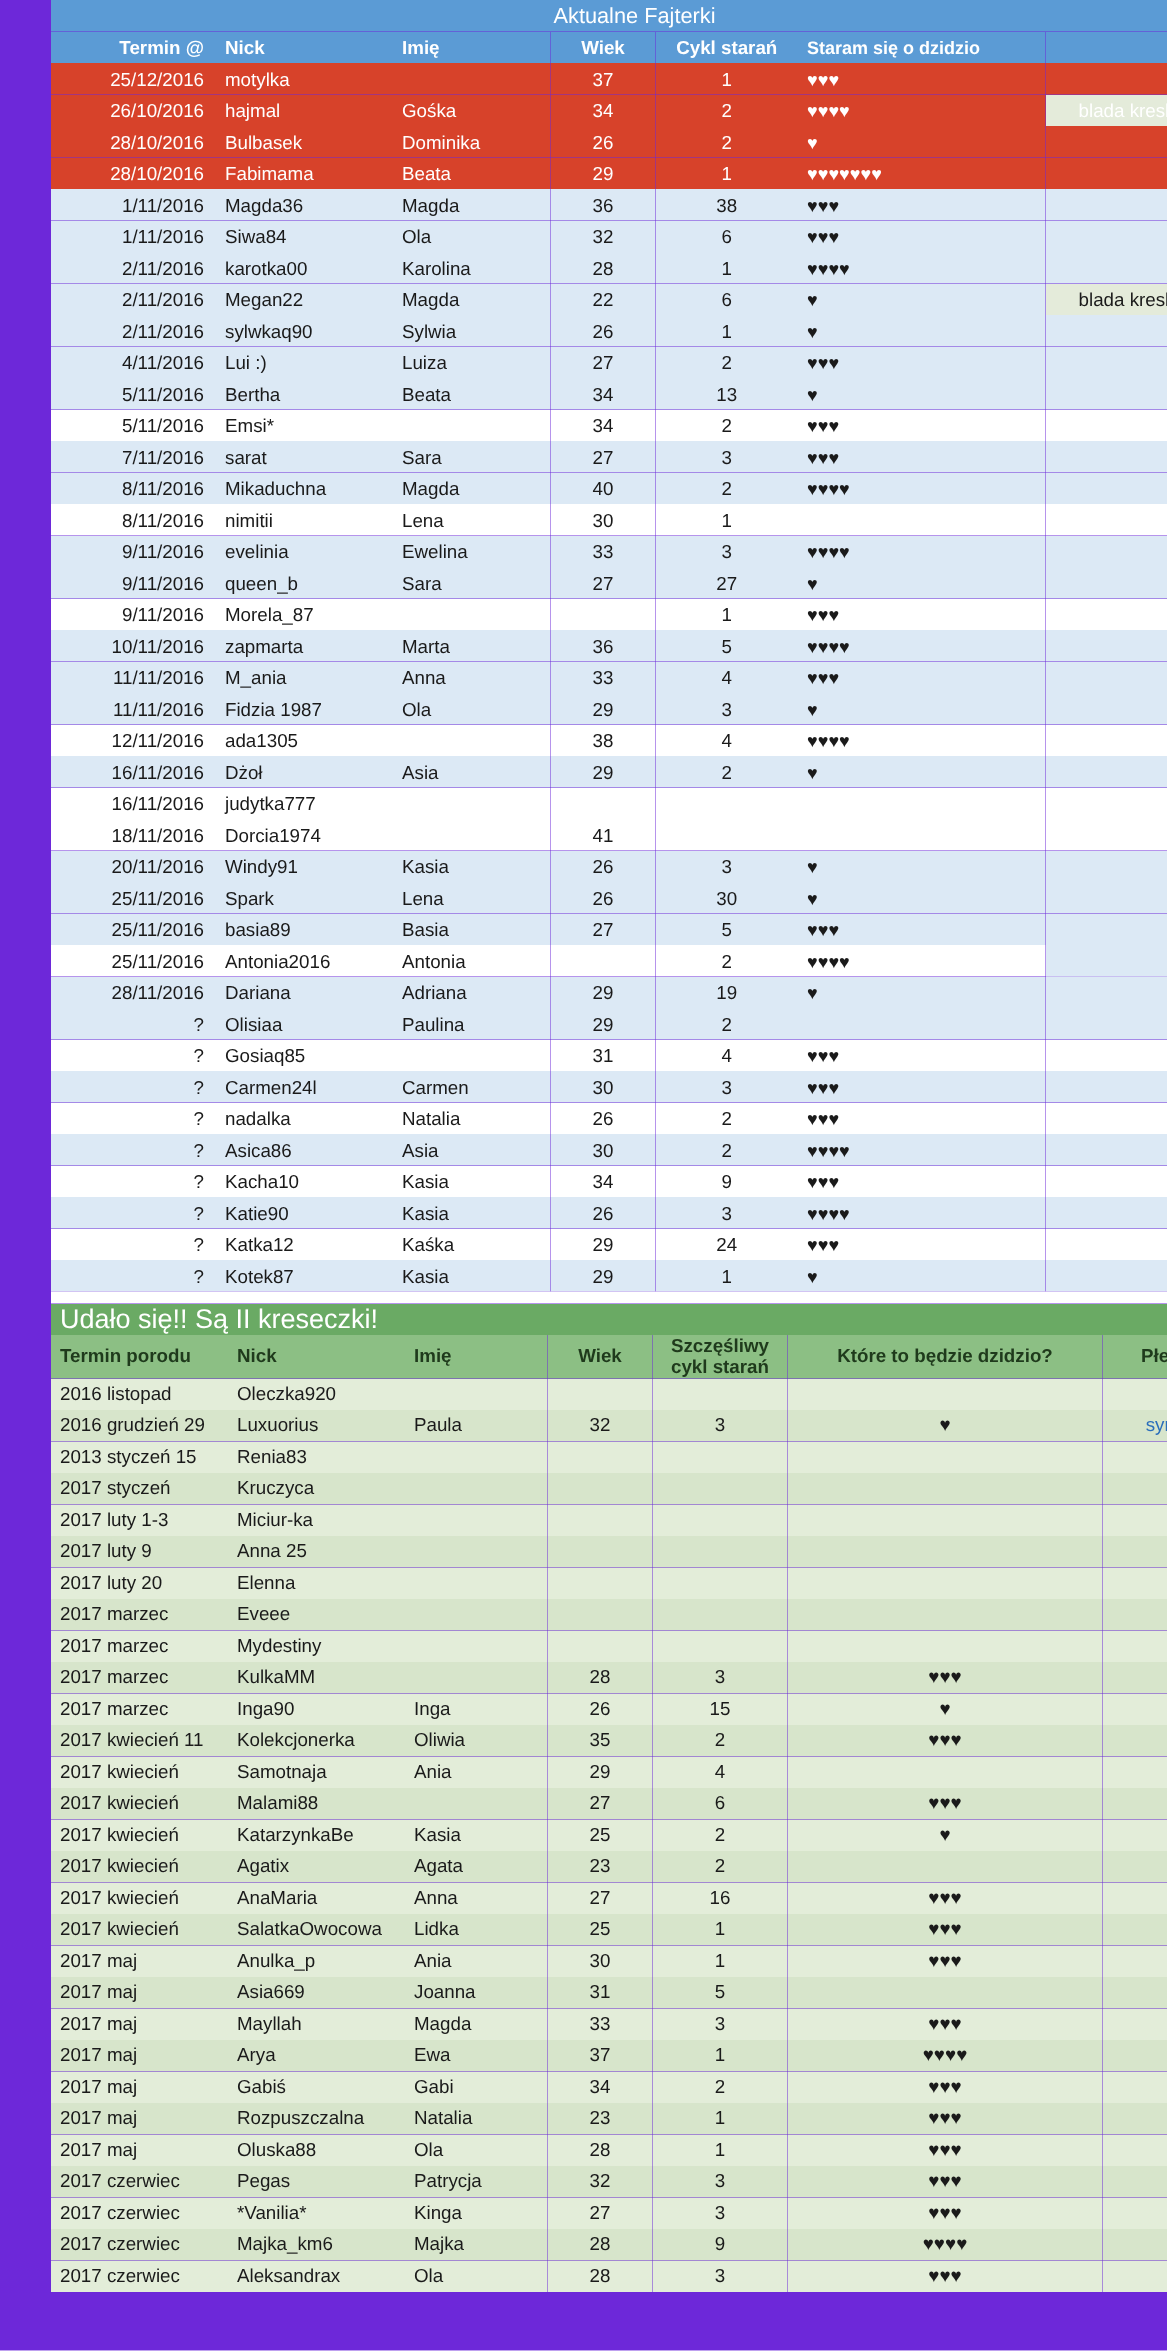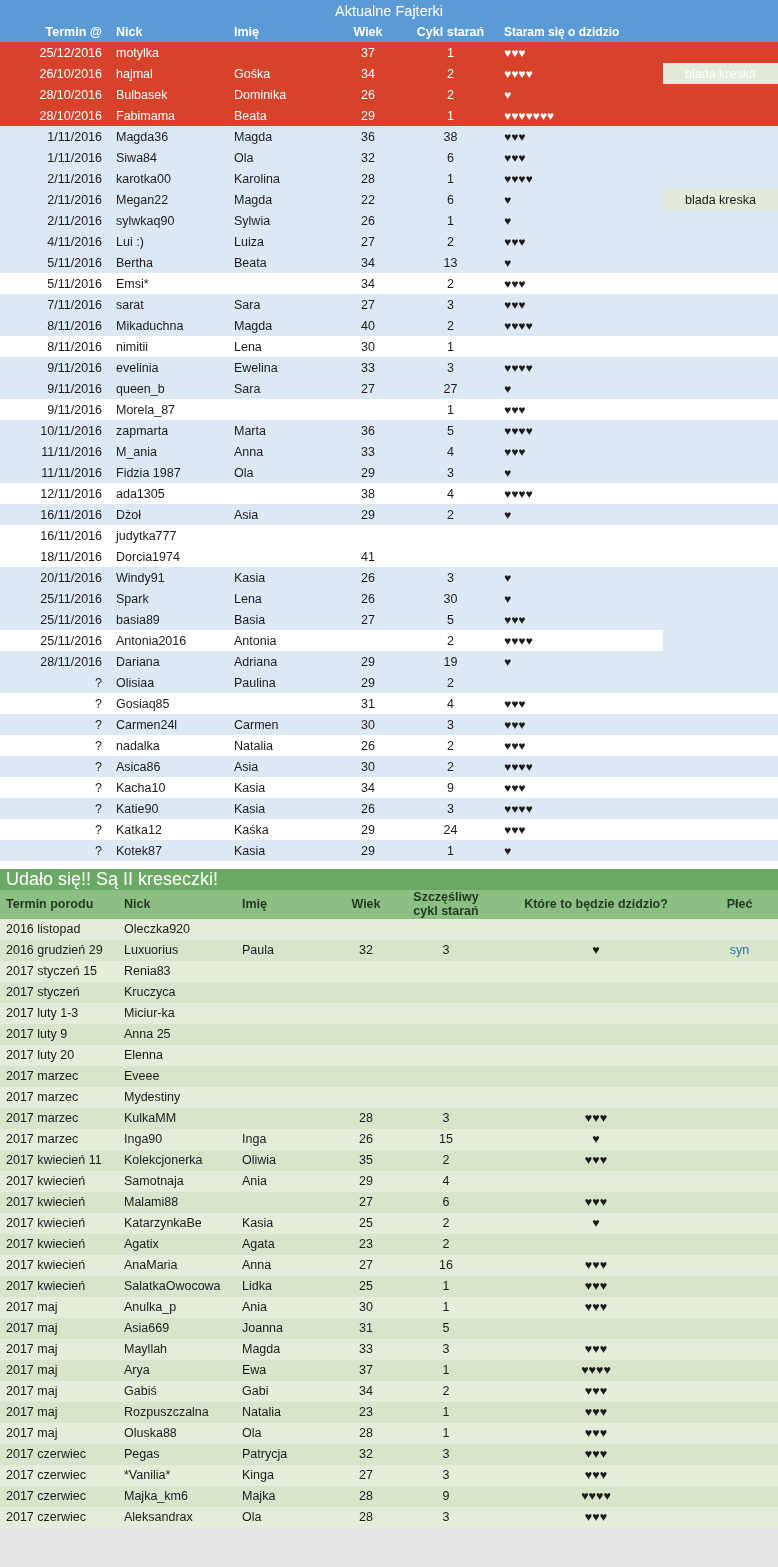--- a/index.html
+++ b/index.html
@@ -5,21 +5,22 @@
   * { box-sizing: border-box; }
   html, body {
     margin: 0; padding: 0;
     background: #ffffff;
     font-family: "Liberation Sans", sans-serif;
   }
   #page {
     width: 778px;
     min-height: 1567px;
     position: relative;
-    background: #e5e5e5;
+    background: #6d28d9;
+    padding-left: 34px;
   }
 
   
   .table1 {
     width: 778px;
     border-collapse: collapse;
     table-layout: fixed;
     font-size: 12.5px;
     color: #1a1a1a;
   }
@@ -544,21 +545,21 @@
         <tr class="g-mid">
           <td class="c2-termin">2016 grudzień 29</td>
           <td class="c2-nick">Luxuorius</td>
           <td class="c2-imie">Paula</td>
           <td class="c2-wiek">32</td>
           <td class="c2-cykl">3</td>
           <td class="c2-hearts">♥</td>
           <td class="c2-plec"><span class="plec-link">syn</span></td>
         </tr>
         <tr class="g-light">
-          <td class="c2-termin">2017 styczeń 15</td>
+          <td class="c2-termin">2013 styczeń 15</td>
           <td class="c2-nick">Renia83</td>
           <td class="c2-imie"></td>
           <td class="c2-wiek"></td>
           <td class="c2-cykl"></td>
           <td class="c2-hearts"></td>
           <td class="c2-plec"></td>
         </tr>
         <tr class="g-mid">
           <td class="c2-termin">2017 styczeń</td>
           <td class="c2-nick">Kruczyca</td>

